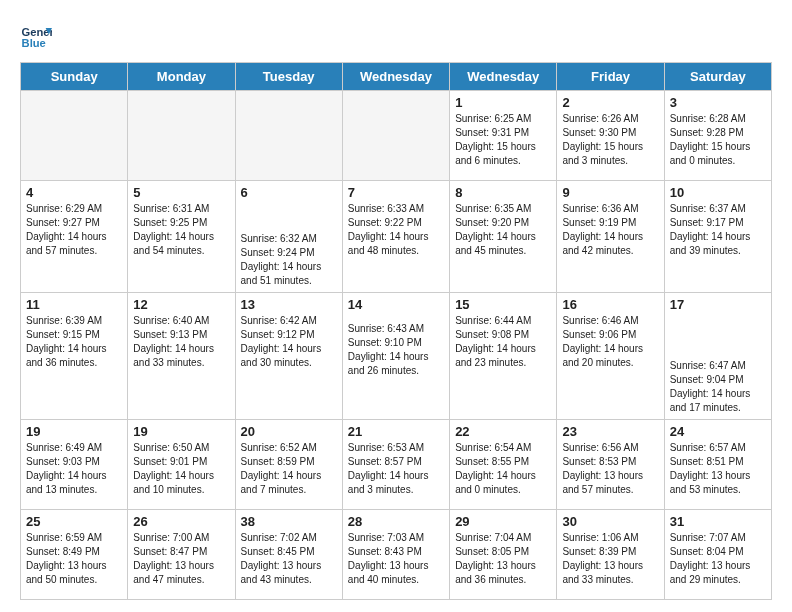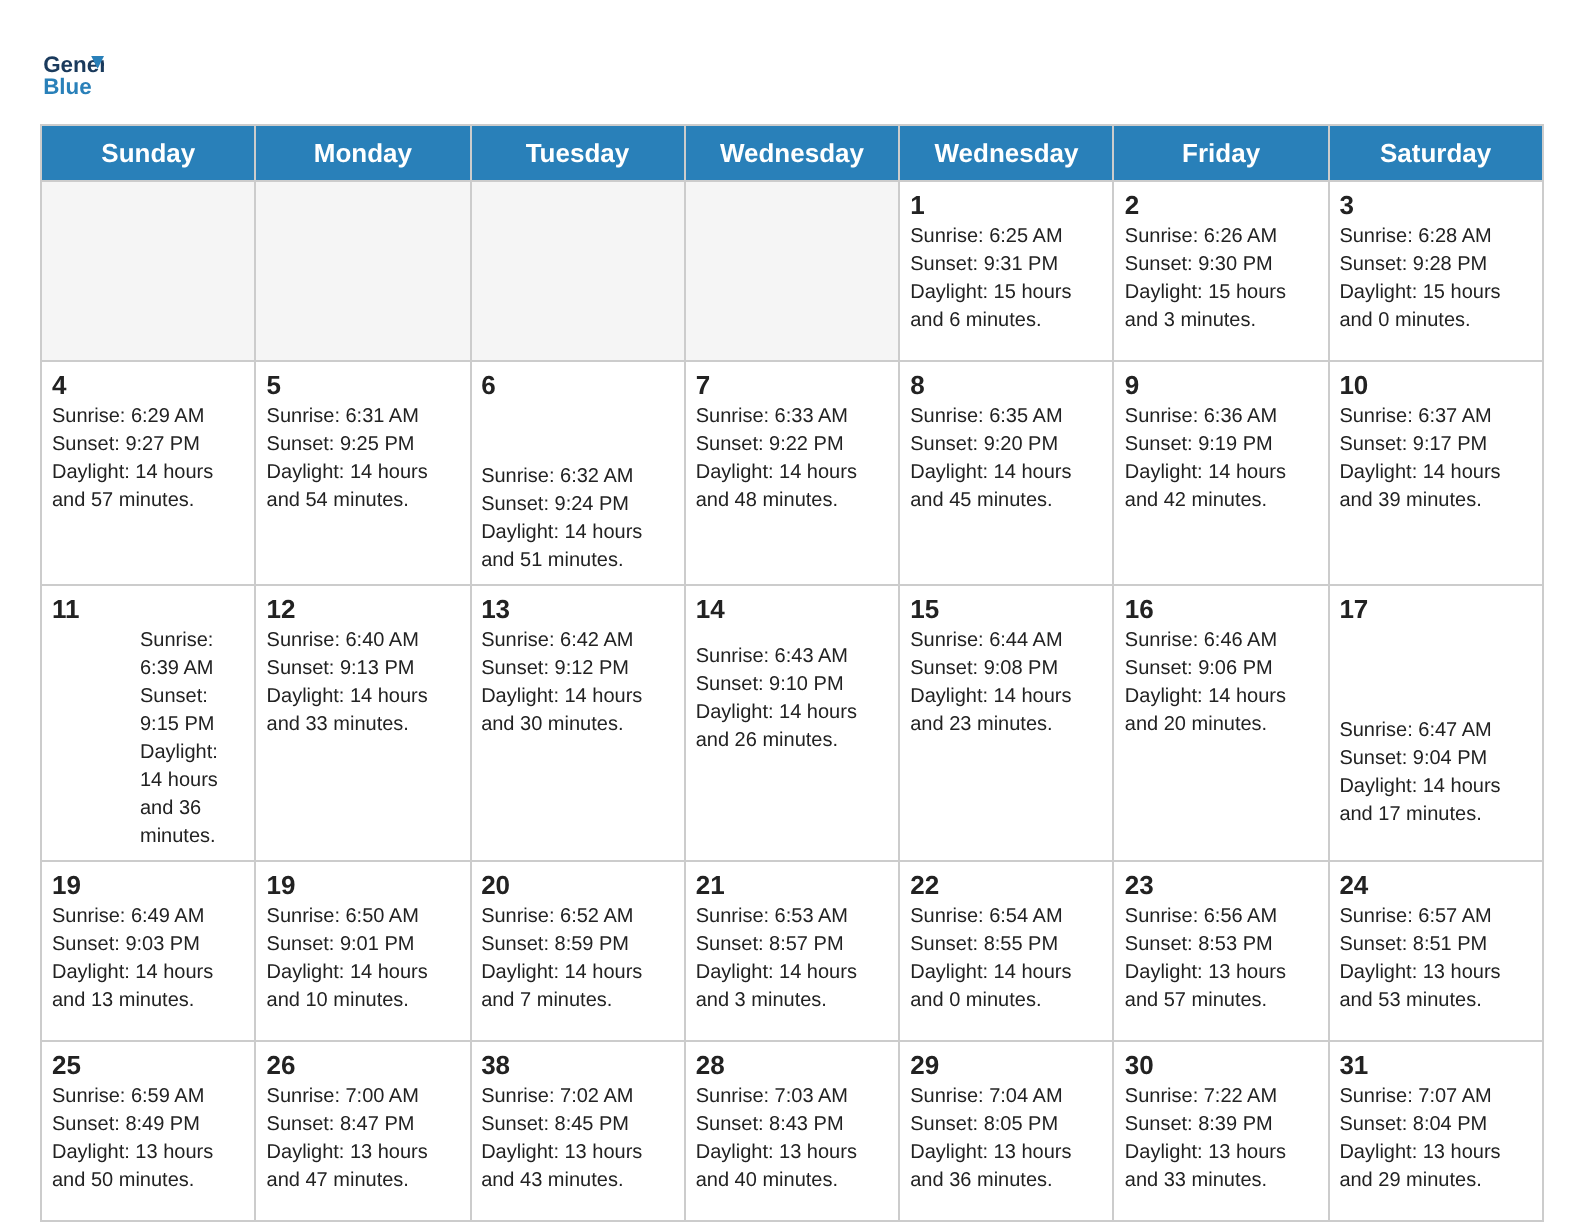--- a/index.html
+++ b/index.html
@@ -182,21 +182,21 @@
           <span class="day-number">10</span>
           <div class="day-info" style="white-space: pre-line;">Sunrise: 6:37 AM
 Sunset: 9:17 PM
 Daylight: 14 hours
 and 39 minutes.</div>
         </td>
       </tr>
       <tr>
         <td>
           <span class="day-number">11</span>
-          <div class="day-info" style="white-space: pre-line; margin-left: 44px;">Sunrise: 6:39 AM
+          <div class="day-info" style="white-space: pre-line;">Sunrise: 6:39 AM
 Sunset: 9:15 PM
 Daylight: 14 hours
 and 36 minutes.</div>
         </td>
         <td>
           <span class="day-number">12</span>
           <div class="day-info" style="white-space: pre-line;">Sunrise: 6:40 AM
 Sunset: 9:13 PM
 Daylight: 14 hours
 and 33 minutes.</div>
@@ -319,21 +319,21 @@
         </td>
         <td>
           <span class="day-number">29</span>
           <div class="day-info" style="white-space: pre-line;">Sunrise: 7:04 AM
 Sunset: 8:05 PM
 Daylight: 13 hours
 and 36 minutes.</div>
         </td>
         <td>
           <span class="day-number">30</span>
-          <div class="day-info" style="white-space: pre-line;">Sunrise: 7:22 AM
+          <div class="day-info" style="white-space: pre-line;">Sunrise: 1:06 AM
 Sunset: 8:39 PM
 Daylight: 13 hours
 and 33 minutes.</div>
         </td>
         <td>
           <span class="day-number">31</span>
           <div class="day-info" style="white-space: pre-line;">Sunrise: 7:07 AM
 Sunset: 8:04 PM
 Daylight: 13 hours
 and 29 minutes.</div>

